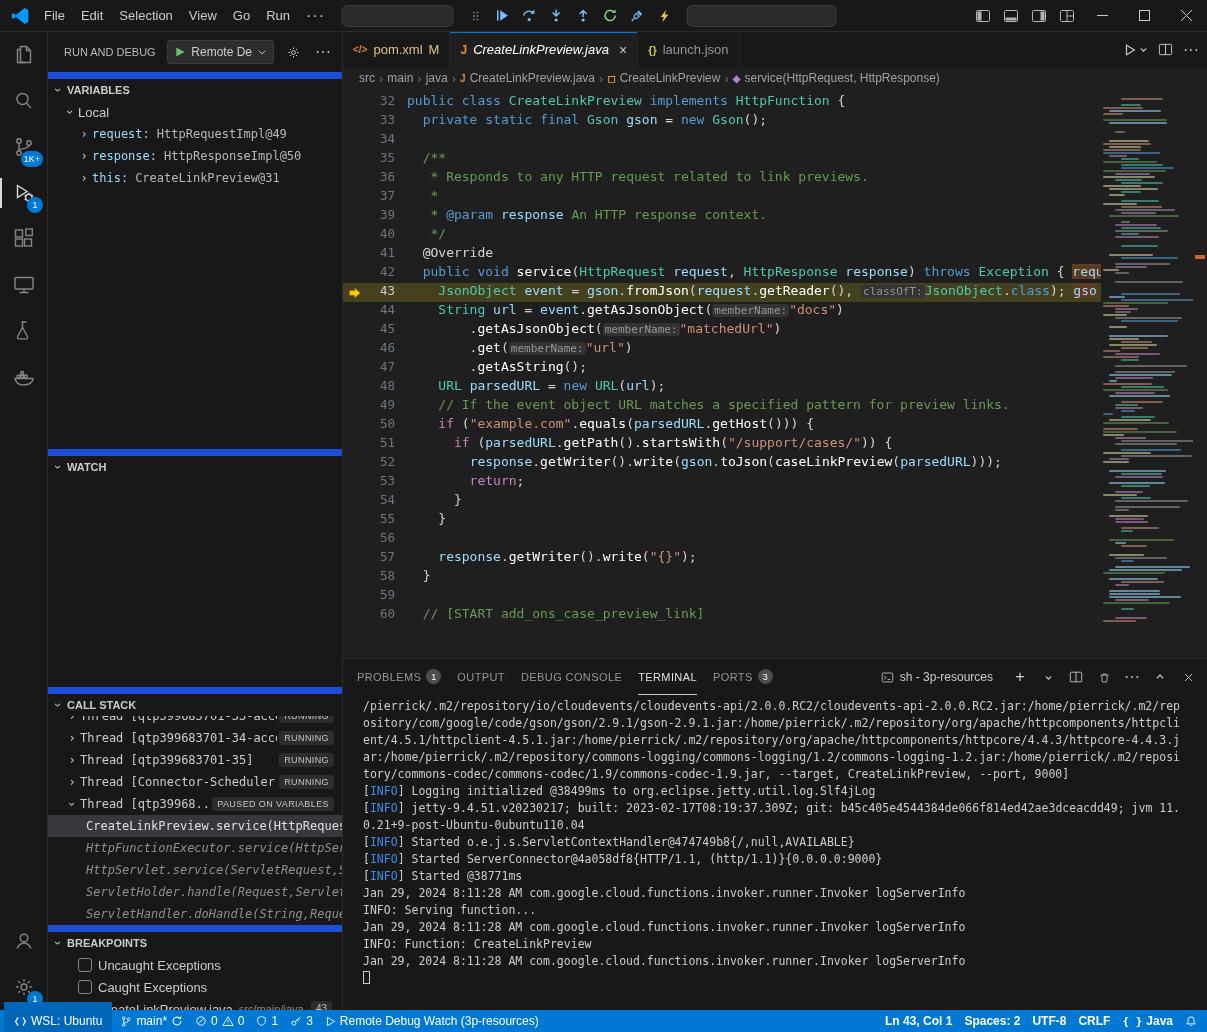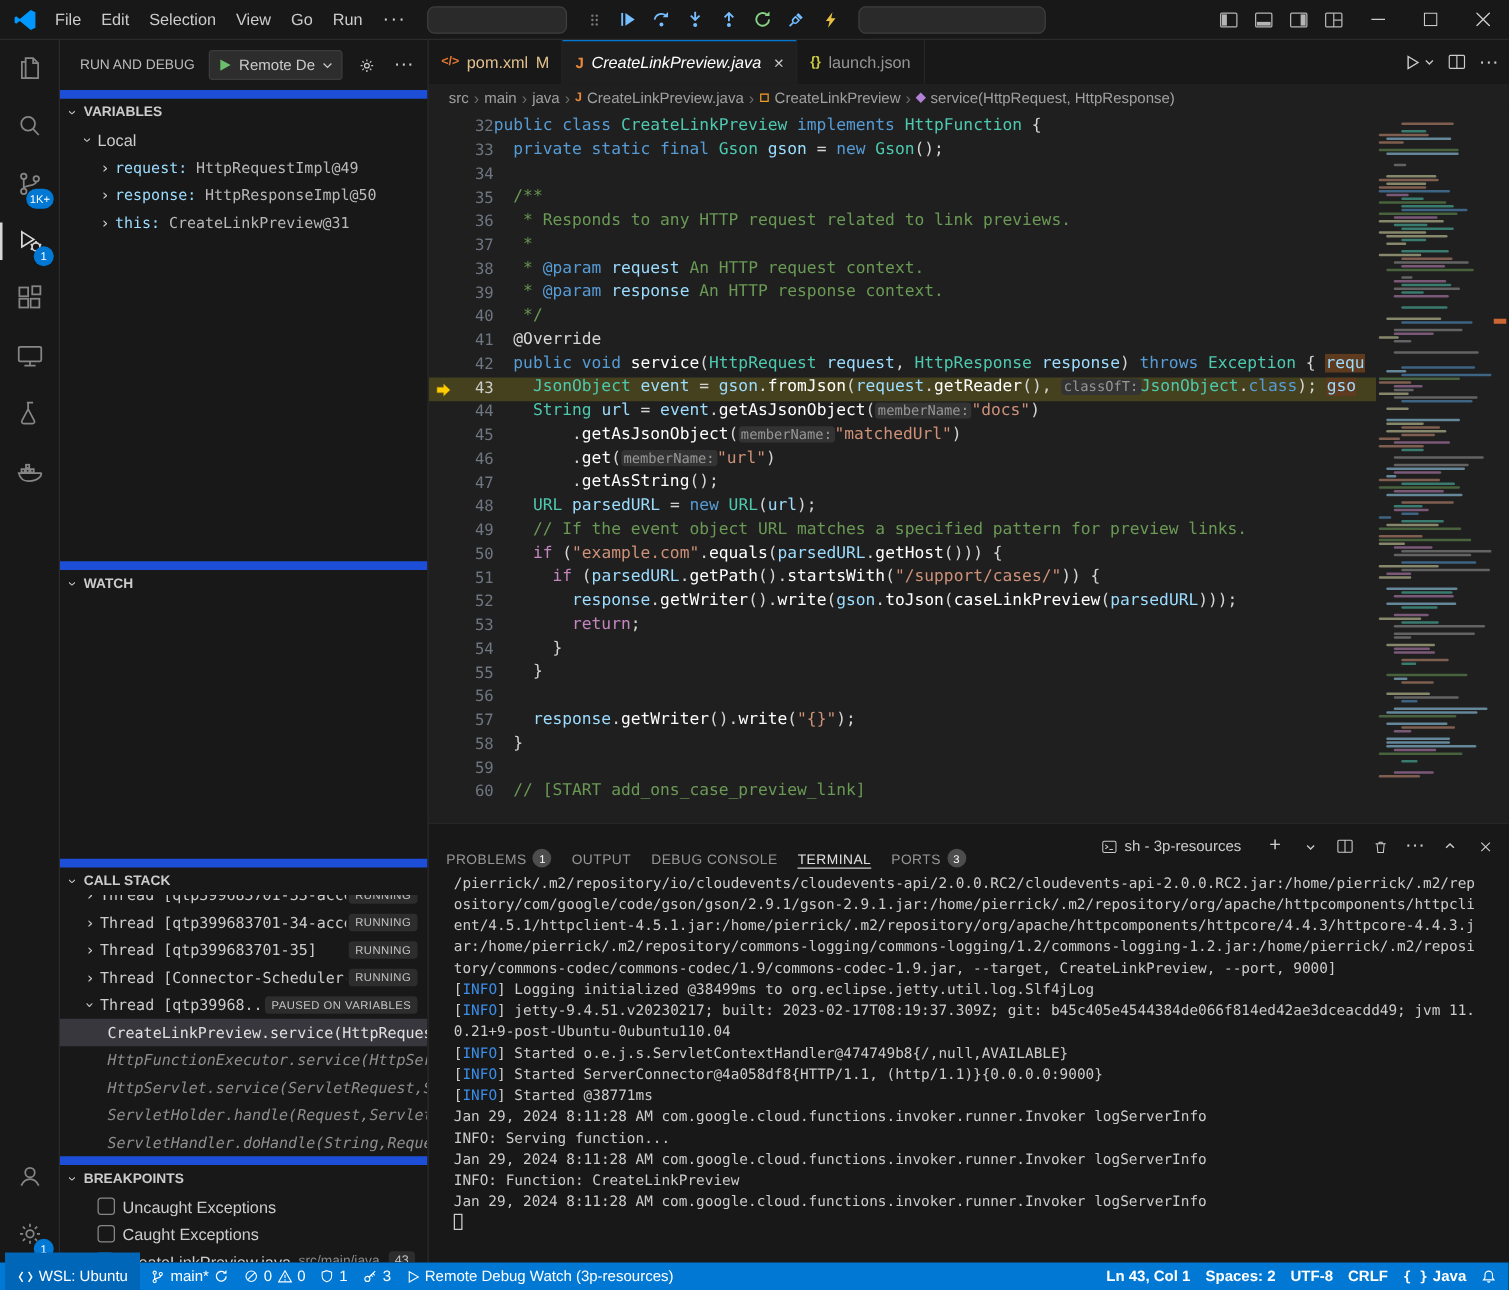--- a/index.html
+++ b/index.html
@@ -93,38 +93,38 @@
   .breadcrumbs { height:22px; flex:none; background:#1f1f1f; display:flex; align-items:center; gap:4px;
     padding-left:16px; font-size:12px; color:#a0a0a0; white-space:nowrap; }
   .crumb-sep { color:#6a6a6a; font-size:13px; }
   .crumb-ico { font-size:10px; font-weight:700; }
 
   .editor { flex:1; position:relative; overflow:hidden; background:#1f1f1f; padding-top:4px; }
   .code { position:absolute; left:0; right:106px; top:4px; bottom:0; overflow:hidden; }
   .cline { display:flex; height:19px; line-height:19px; font:13px "DejaVu Sans Mono",monospace; white-space:pre; }
   .cline.cur { background:#45411e; }
   .glyph { width:22px; flex:none; display:flex; align-items:center; justify-content:center; }
-  .lnum { width:30px; flex:none; text-align:right; color:#6e7681; font-size:12.5px; margin-right:0; }
+  .lnum { width:30px; flex:none; text-align:right; color:#6e7681; font-size:12.5px; margin-right:12px; }
   .cur .lnum { color:#cccccc; }
   .ltext { flex:1; overflow:hidden; color:#d4d4d4; }
   .tk-kw{color:#569cd6} .tk-ctrl{color:#c586c0} .tk-type{color:#4ec9b0} .tk-fn{color:#ffffff}
   .tk-var{color:#9cdcfe} .tk-str{color:#ce9178} .tk-cmt{color:#6a9955} .tk-p{color:#d4d4d4}
   .tk-ann{color:#d7d7d7} .tk-tag{color:#569cd6} .tk-cvar{color:#9cdcfe}
   .tk-hint{background:#333334;color:#969696;border-radius:3px;padding:0 2px;font-size:11px}
   .tk-hl{background:#5e3a1e;color:#9cdcfe}
   .minimap { position:absolute; right:14px; top:4px; width:92px; bottom:0; overflow:hidden; }
   .minimap span { position:absolute; height:2px; border-radius:1px; opacity:.55; }
   .overview-ruler { position:absolute; right:0; top:0; width:14px; bottom:0; }
   .ov-mark { position:absolute; left:2px; right:2px; height:4px; background:#cc6633; }
 
   
   .panel { height:352px; flex:none; background:#181818; border-top:1px solid #2b2b2b; display:flex; flex-direction:column; }
   .panel-header { height:36px; flex:none; display:flex; align-items:center; padding:0 10px 0 14px; }
   .panel-tabs { display:flex; align-items:center; gap:16px; height:36px; }
-  .ptab { font-size:11px; letter-spacing:.4px; color:#969696; height:36px; display:flex; align-items:flex-end; gap:5px;
+  .ptab { font-size:11px; letter-spacing:.4px; color:#969696; height:36px; display:flex; align-items:center; gap:5px;
     border-bottom:1px solid transparent; }
   .ptab.active { color:#e0e0e0; border-bottom-color:#cccccc; }
   .pbadge { background:#4d4d4d; color:#ffffff; font-size:9px; min-width:15px; height:15px; border-radius:8px;
     display:flex; align-items:center; justify-content:center; padding:0 3px; letter-spacing:0; }
   .panel-actions { margin-left:auto; display:flex; align-items:center; gap:10px; color:#cccccc; }
   .term-title { display:flex; align-items:center; gap:6px; font-size:12px; color:#cccccc; margin-right:8px; white-space:nowrap; }
   .pa-ico { width:18px; height:18px; display:flex; align-items:center; justify-content:center; color:#cccccc; }
   .terminal { flex:1; overflow:hidden; padding:4px 0 0 20px; }
   .term-line { height:17px; line-height:17px; font:11.5px "DejaVu Sans Mono",monospace; white-space:pre; color:#cccccc; }
   .tk-info { color:#3b8eea; }
@@ -523,21 +523,20 @@
       </span>
     </div>
   <div class="editor">
     <div class="code" id="code">
         <div class="cline"><span class="glyph"></span><span class="lnum">32</span><span class="ltext"><span class="tk-kw">public class </span><span class="tk-type">CreateLinkPreview </span><span class="tk-kw">implements </span><span class="tk-type">HttpFunction </span><span class="tk-p">{</span></span></div>
         <div class="cline"><span class="glyph"></span><span class="lnum">33</span><span class="ltext"><span class="tk-p">  </span><span class="tk-kw">private static final </span><span class="tk-type">Gson </span><span class="tk-var">gson </span><span class="tk-p">= </span><span class="tk-kw">new </span><span class="tk-type">Gson</span><span class="tk-p">();</span></span></div>
         <div class="cline"><span class="glyph"></span><span class="lnum">34</span><span class="ltext"></span></div>
         <div class="cline"><span class="glyph"></span><span class="lnum">35</span><span class="ltext"><span class="tk-cmt">  /**</span></span></div>
         <div class="cline"><span class="glyph"></span><span class="lnum">36</span><span class="ltext"><span class="tk-cmt">   * Responds to any HTTP request related to link previews.</span></span></div>
         <div class="cline"><span class="glyph"></span><span class="lnum">37</span><span class="ltext"><span class="tk-cmt">   *</span></span></div>
-        <div class="cline"><span class="glyph"></span><span class="lnum">38</span><span class="ltext"><span class="tk-cmt">   * </span><span class="tk-tag">@param </span><span class="tk-cvar">request </span><span class="tk-cmt">An HTTP request context.</span></span></div>
         <div class="cline"><span class="glyph"></span><span class="lnum">39</span><span class="ltext"><span class="tk-cmt">   * </span><span class="tk-tag">@param </span><span class="tk-cvar">response </span><span class="tk-cmt">An HTTP response context.</span></span></div>
         <div class="cline"><span class="glyph"></span><span class="lnum">40</span><span class="ltext"><span class="tk-cmt">   */</span></span></div>
         <div class="cline"><span class="glyph"></span><span class="lnum">41</span><span class="ltext"><span class="tk-ann">  @Override</span></span></div>
         <div class="cline"><span class="glyph"></span><span class="lnum">42</span><span class="ltext"><span class="tk-kw">  public void </span><span class="tk-fn">service</span><span class="tk-p">(</span><span class="tk-type">HttpRequest </span><span class="tk-var">request</span><span class="tk-p">, </span><span class="tk-type">HttpResponse </span><span class="tk-var">response</span><span class="tk-p">) </span><span class="tk-kw">throws </span><span class="tk-type">Exception </span><span class="tk-p">{ </span><span class="tk-hl">requ</span></span></div>
         <div class="cline cur"><span class="glyph"><svg width="14" height="14" viewBox="0 0 16 16">
               <path d="M3 5.5h6V2.5L15 8l-6 5.5v-3H3z" fill="#ffcc00" stroke="#a8860b" stroke-width="0.6"></path>
             </svg></span><span class="lnum">43</span><span class="ltext"><span class="tk-p">    </span><span class="tk-type">JsonObject </span><span class="tk-var">event </span><span class="tk-p">= </span><span class="tk-var">gson</span><span class="tk-p">.</span><span class="tk-fn">fromJson</span><span class="tk-p">(</span><span class="tk-var">request</span><span class="tk-p">.</span><span class="tk-fn">getReader</span><span class="tk-p">(), </span><span class="tk-hint">classOfT:</span><span class="tk-type">JsonObject</span><span class="tk-p">.</span><span class="tk-kw">class</span><span class="tk-p">); </span><span class="tk-hl">gso</span></span></div>
         <div class="cline"><span class="glyph"></span><span class="lnum">44</span><span class="ltext"><span class="tk-p">    </span><span class="tk-type">String </span><span class="tk-var">url </span><span class="tk-p">= </span><span class="tk-var">event</span><span class="tk-p">.</span><span class="tk-fn">getAsJsonObject</span><span class="tk-p">(</span><span class="tk-hint">memberName:</span><span class="tk-str">"docs"</span><span class="tk-p">)</span></span></div>
         <div class="cline"><span class="glyph"></span><span class="lnum">45</span><span class="ltext"><span class="tk-p">        .</span><span class="tk-fn">getAsJsonObject</span><span class="tk-p">(</span><span class="tk-hint">memberName:</span><span class="tk-str">"matchedUrl"</span><span class="tk-p">)</span></span></div>
         <div class="cline"><span class="glyph"></span><span class="lnum">46</span><span class="ltext"><span class="tk-p">        .</span><span class="tk-fn">get</span><span class="tk-p">(</span><span class="tk-hint">memberName:</span><span class="tk-str">"url"</span><span class="tk-p">)</span></span></div>

